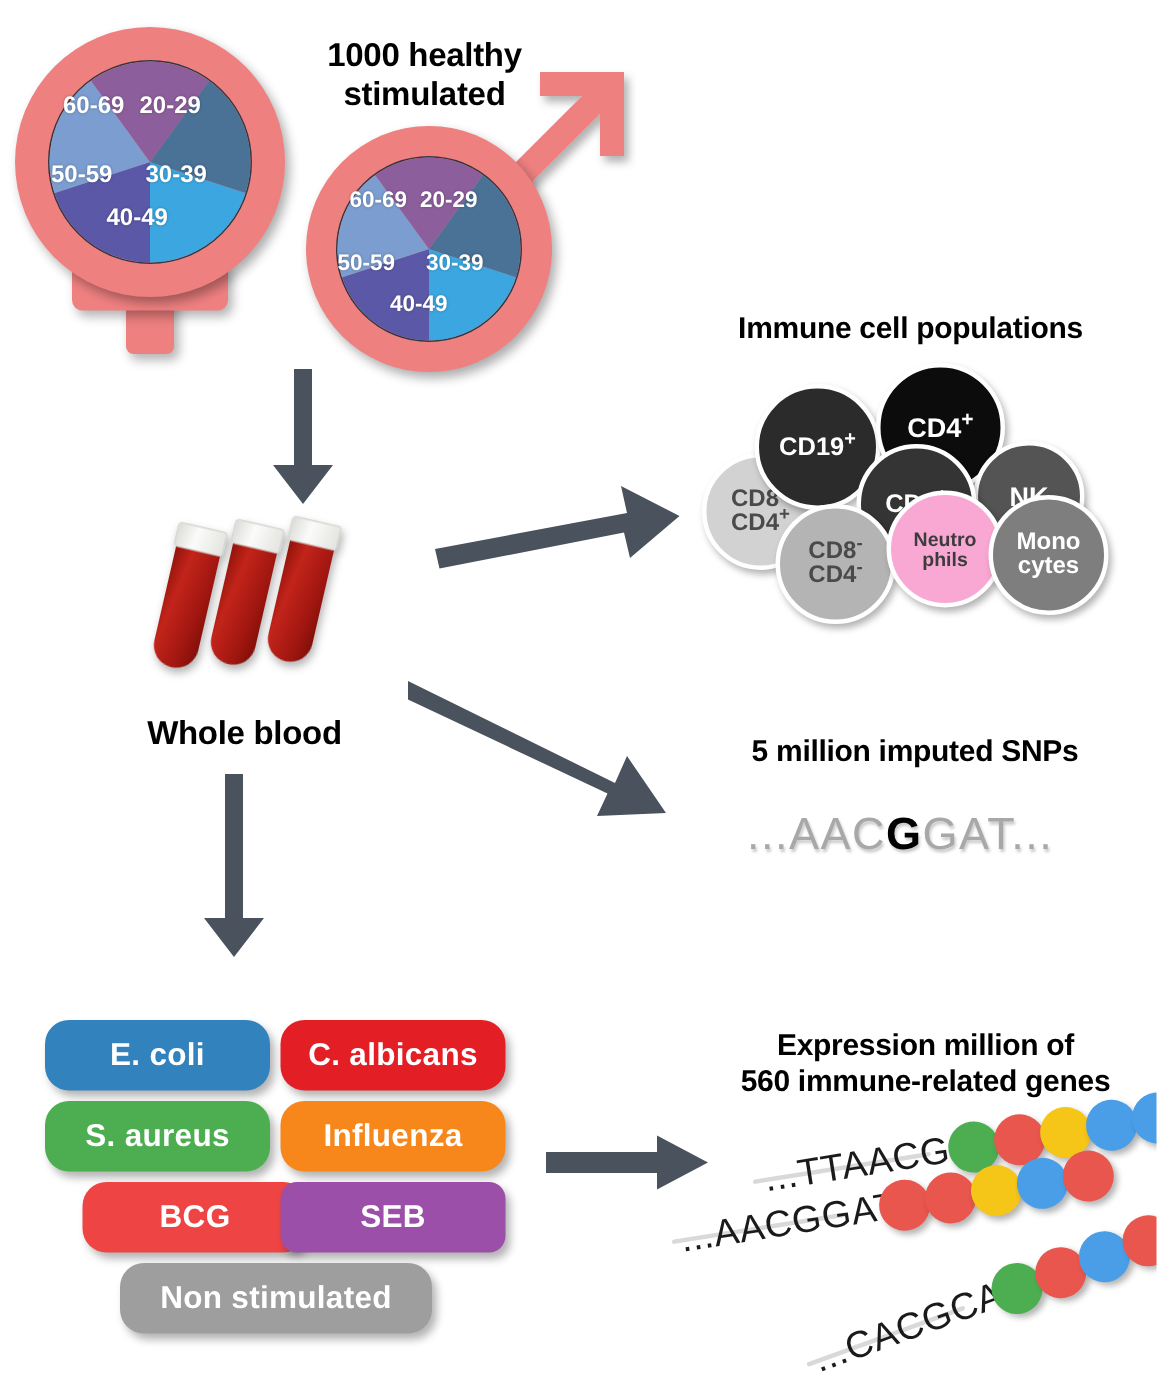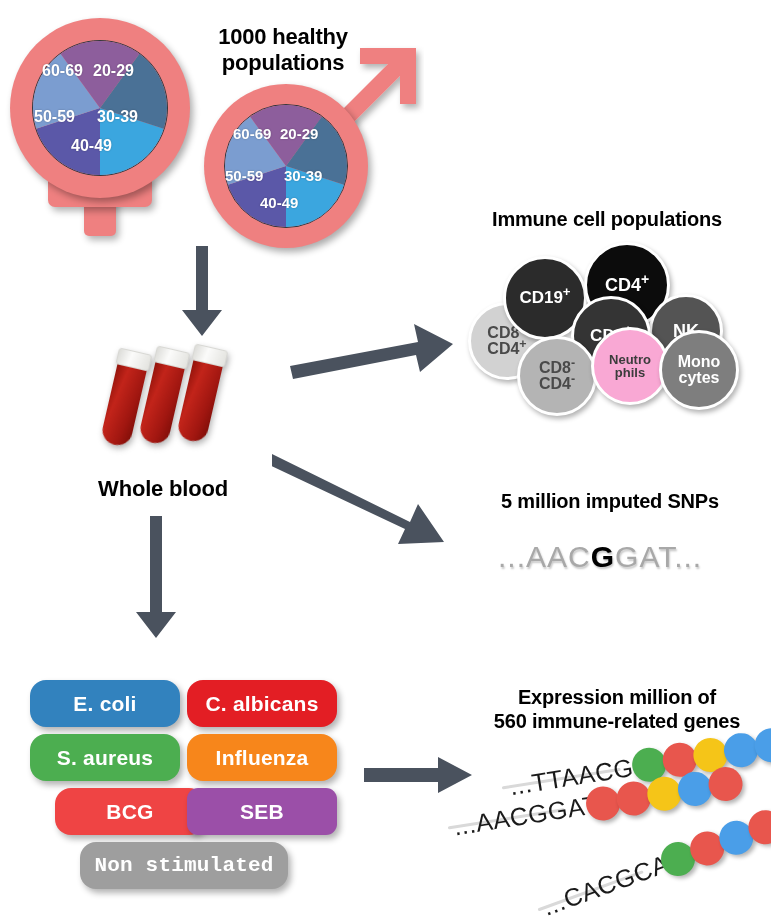--- a/index.html
+++ b/index.html
@@ -68,21 +68,21 @@
   .bead{position:absolute;width:34px;height:34px;border-radius:50%;
         top:50%;margin-top:-17px;box-shadow:2px 3px 4px rgba(0,0,0,.3);}
 </style>
 </head>
 <body>
 
 <div class="stage">
 
   <div class="heading" style="left:183px;top:24px;width:200px;font-size:22px;">
     <div>1000 healthy</div>
-    <div>populations</div>
+    <div>stimulated</div>
   </div>
 
   <div class="gsym" style="left:10px;top:18px;width:180px;height:210px;">
     <div class="fem-shaft" style="left:74px;top:120px;width:32px;height:98px;"></div>
     <div class="fem-bar" style="left:38px;top:157px;width:104px;height:32px;"></div>
     <div class="ring" style="left:0px;top:0px;width:180px;height:180px;"></div>
     <div class="pie" style="left:22px;top:22px;width:136px;height:136px;">
       <div class="seg" style="background:#3ba6df;transform:rotate(0deg) skewY(18deg);"></div>
       <div class="seg" style="background:#5b58a8;transform:rotate(72deg) skewY(18deg);"></div>
       <div class="seg" style="background:#7b9dd0;transform:rotate(144deg) skewY(18deg);"></div>
@@ -190,21 +190,21 @@
     <span>...AAC</span><b>G</b><span>GAT...</span>
   </div>
 
   <div style="position:absolute;left:30px;top:680px;width:320px;height:215px;">
     <div class="pill" style="left:0px;top:0px;width:150px;height:47px;background:#3282be;">E. coli</div>
     <div class="pill" style="left:157px;top:0px;width:150px;height:47px;background:#e31e24;">C. albicans</div>
     <div class="pill" style="left:0px;top:54px;width:150px;height:47px;background:#4cae50;">S. aureus</div>
     <div class="pill" style="left:157px;top:54px;width:150px;height:47px;background:#f7861b;">Influenza</div>
     <div class="pill" style="left:0px;top:108px;width:150px;height:47px;background:#ef4444;margin-left:25px;">BCG</div>
     <div class="pill" style="left:157px;top:108px;width:150px;height:47px;background:#9b4fa8;border-radius:11px;">SEB</div>
-    <div class="pill" style="left:50px;top:162px;width:208px;height:47px;background:#9e9e9e;font-family:Liberation Mono, monospace;">Non stimulated</div>
+    <div class="pill" style="left:50px;top:162px;width:208px;height:47px;background:#9e9e9e;">Non stimulated</div>
   </div>
 
   <svg class="arrow" style="left:364px;top:755px;" width="110" height="40" viewBox="0 0 110 40">
     <path d="M0 13 H74 V2 L108 20 L74 38 V27 H0 Z" fill="#4a525e"></path>
   </svg>
 
   <div class="heading" style="left:467px;top:686px;width:300px;font-size:20px;">
     <div>Expression million of</div>
     <div>560 immune-related genes</div>
   </div>

